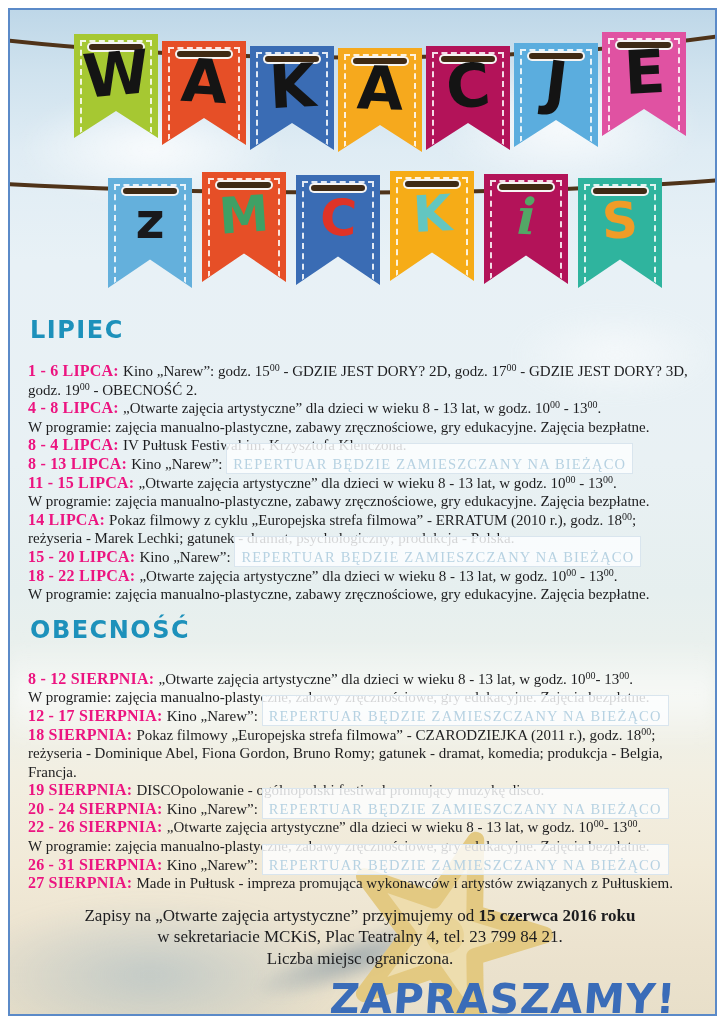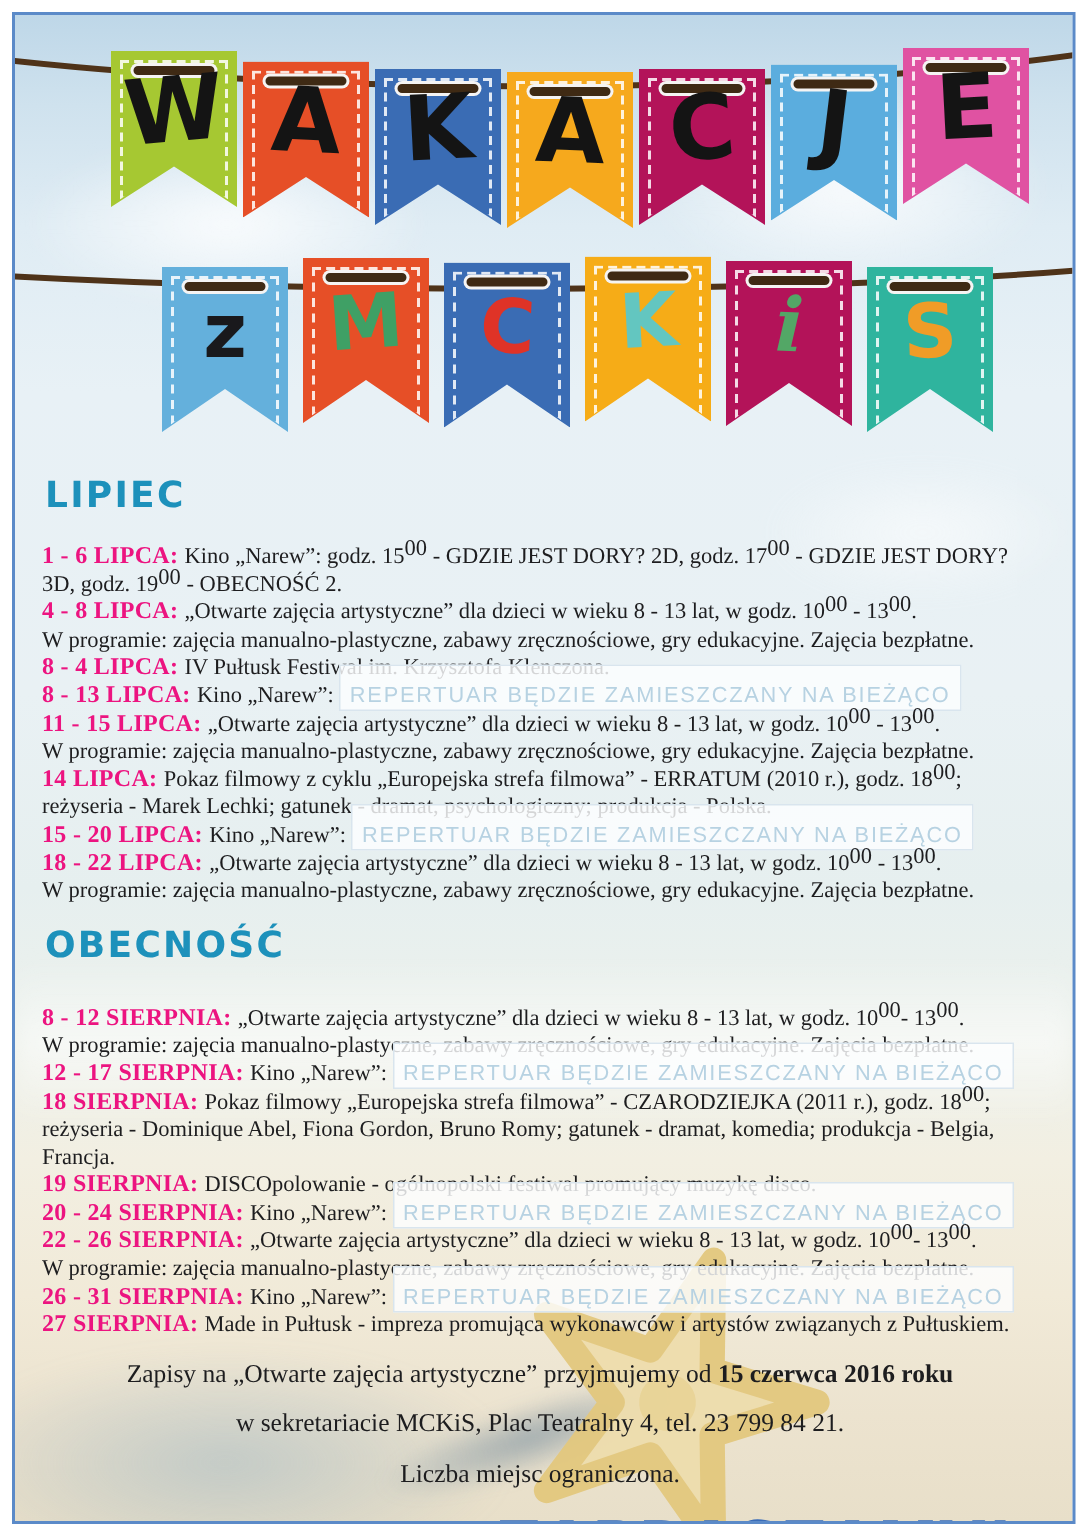--- a/index.html
+++ b/index.html
@@ -37,26 +37,26 @@
   .letter.cursive{font-family:"DejaVu Serif",serif;font-style:italic;}
   .starfish{position:absolute;left:300px;top:820px;z-index:1;opacity:.95;}
   
   .content{position:absolute;left:18px;width:664px;top:306px;z-index:5;color:#1d1d1f;}
   .sec-title{font-family:"DejaVu Sans",sans-serif;font-weight:800;font-size:24px;
              color:var(--accent-teal,#1d91bb);letter-spacing:1.5px;margin:0 0 18px 2px;}
   .sec-title.t2{margin-top:12px;margin-bottom:26px;}
   .event{margin:0;font-size:15px;line-height:18.6px;}
   .date{font-family:Liberation Serif, serif;font-weight:bold;font-size:16px;
         color:var(--accent-pink,#ec1480);letter-spacing:.2px;}
-  .sup{font-size:15px;position:relative;top:-5px;line-height:0;vertical-align:baseline;}
-  .rep{font-family:Liberation Sans, sans-serif;font-size:14.5px;letter-spacing:1.2px;
+  .sup{font-size:10px;position:relative;top:-5px;line-height:0;vertical-align:baseline;}
+  .rep{font-family:Liberation Serif, serif;font-size:14.5px;letter-spacing:1.2px;
        color:var(--repertuar-text,#b7d2e2);background:rgba(253,254,255,.82);
        border:1px solid #d9e5ee;padding:12px 6px 1px 6px;}
   .signup{margin-top:12px;text-align:center;font-size:17px;line-height:21.5px;}
-  .signup p{margin:12px;}
+  .signup p{margin:0;}
   .cta{margin-top:6px;text-align:right;padding-right:16px;
        font-family:"DejaVu Sans",sans-serif;font-weight:bold;font-size:41px;
        color:var(--accent-blue,#3a6cb8);letter-spacing:1px;transform:skewX(-4deg);}
 </style>
 </head>
 <body>
 
 <div class="page">
   <div class="frame">
     <div class="cloud c1"></div>

